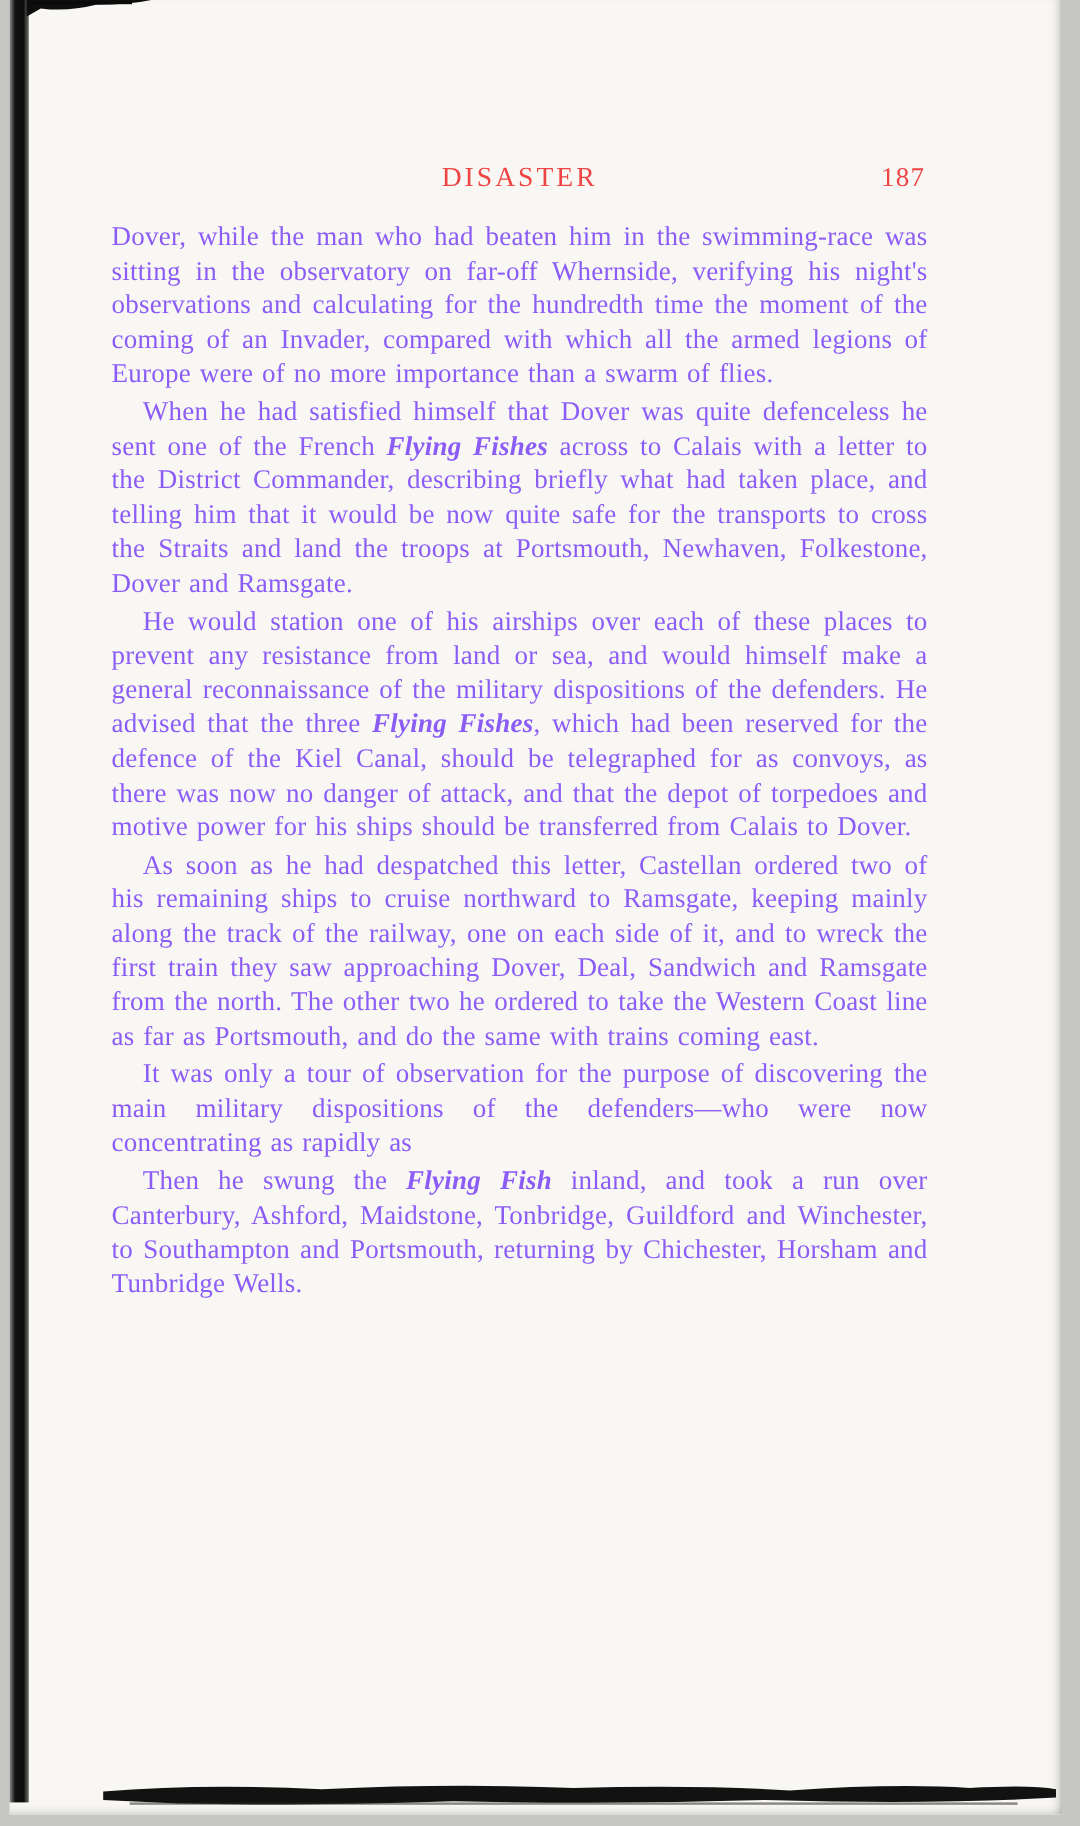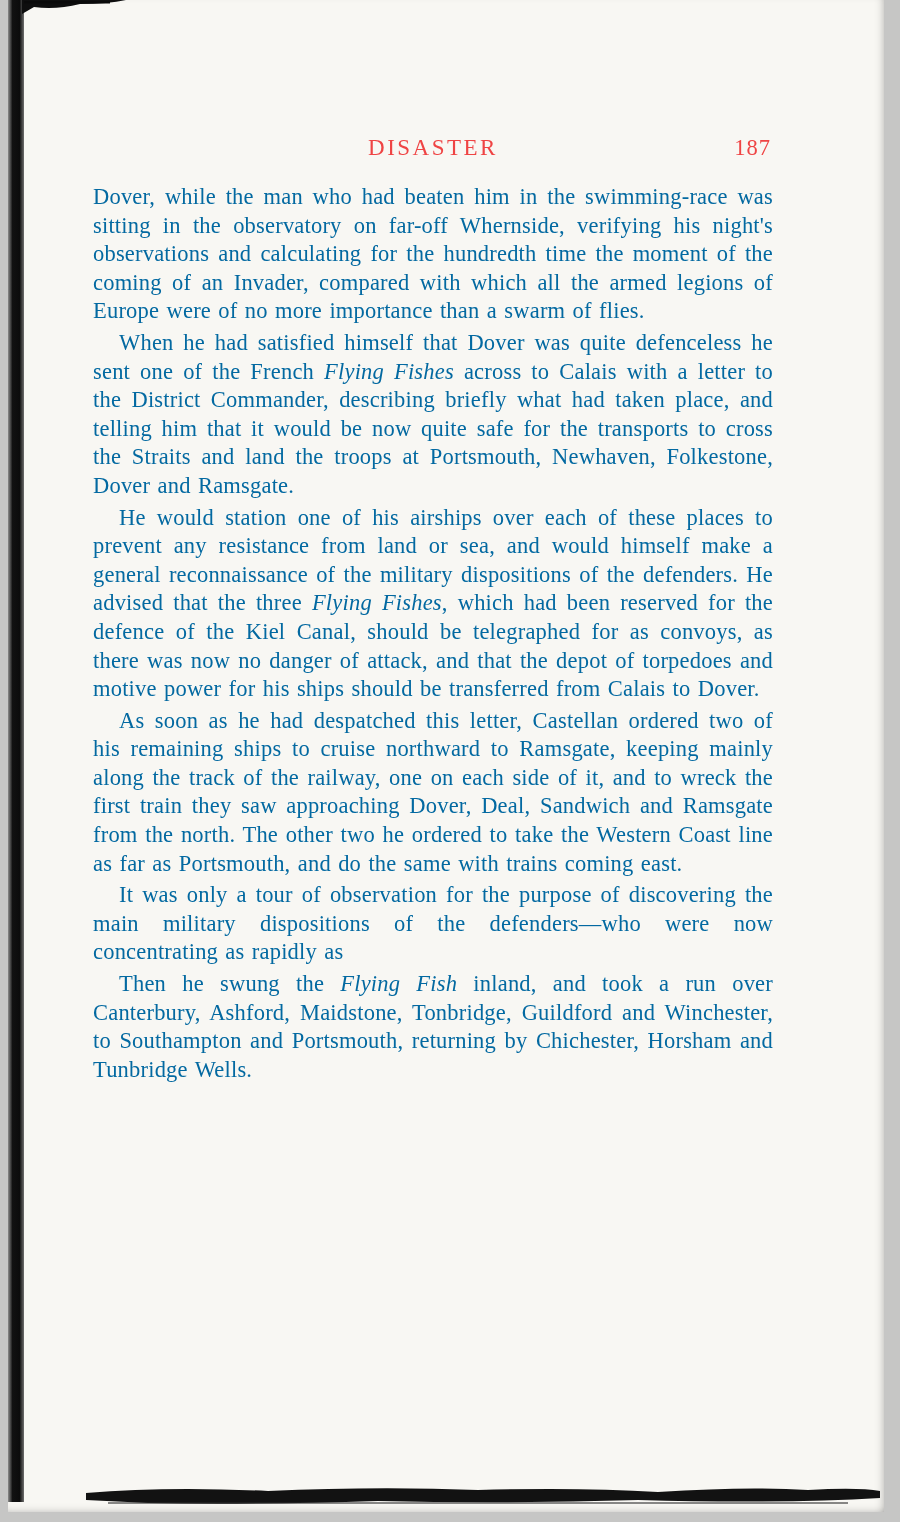--- a/index.html
+++ b/index.html
@@ -63,37 +63,38 @@
     right: 2px;
     top: 0;
     font-size: 22.5px;
     letter-spacing: 1px;
   }
   .body-text {
     position: absolute;
     top: 183px;
     left: 85px;
     width: 680px;
-    color: #0369a1;
+    color: #8b5cf6;
     font-size: 22.5px;
     line-height: 28.6px;
     text-align: justify;
     letter-spacing: 0.2px;
     word-spacing: 1.5px;
   }
   .para {
     margin: 0 0 3px 0;
     text-indent: 26px;
     padding: 0;
   }
   .para.first {
     text-indent: 0;
   }
   .italic {
     font-style: italic;
+    font-weight: bold;
   }
 </style>
 </head>
 <body>
 
 <div class="page">
 
   <div class="header">
     <span class="title">DISASTER</span>
     <span class="pagenum">187</span>

